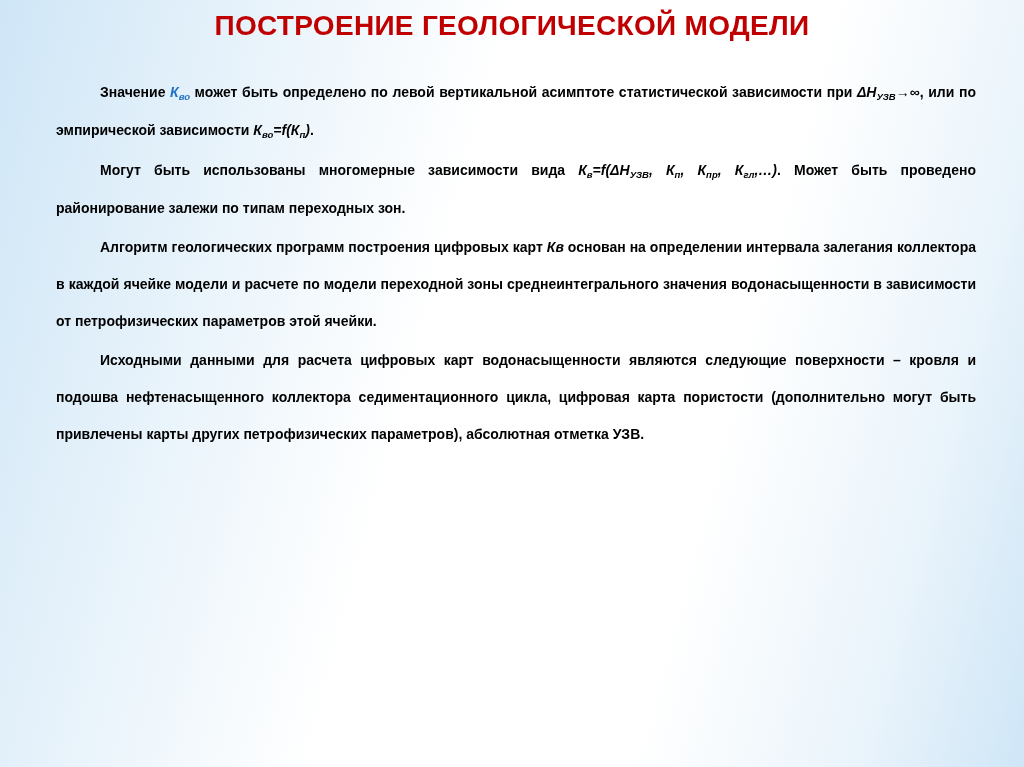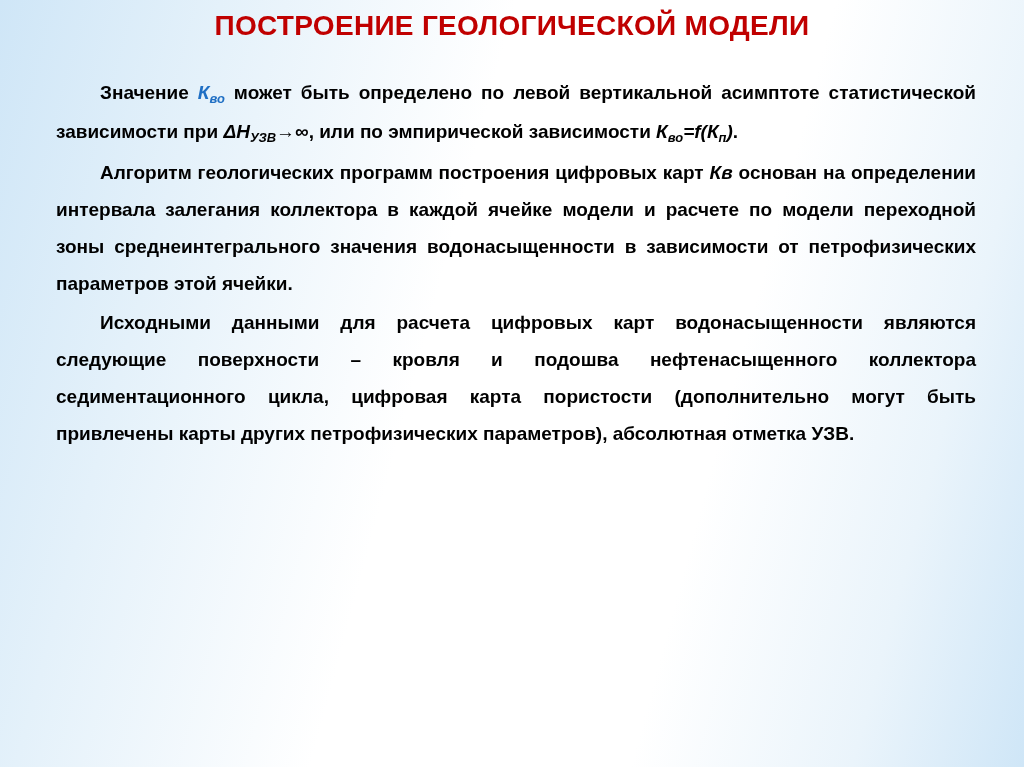--- a/index.html
+++ b/index.html
@@ -34,21 +34,21 @@
   }
   .body-area {
     position: absolute;
     top: 74px;
     left: 56px;
     width: 920px;
     height: 660px;
   }
   p.para {
     margin: 0 0 2px 0;
-    font-size: 19px;
+    font-size: 14px;
     line-height: 37px;
     color: #000000;
     text-align: justify;
     text-justify: inter-word;
     font-weight: bold;
     text-indent: 44px;
   }
   .i {
     font-style: italic;
   }
@@ -69,20 +69,23 @@
 <div class="slide">
 
   <div class="slide-title">ПОСТРОЕНИЕ ГЕОЛОГИЧЕСКОЙ МОДЕЛИ</div>
 
   <div class="body-area">
 
     <p class="para">
       <span>Значение&nbsp;</span><span class="i blue nowrap">К<sub>во</sub></span><span>&nbsp;может быть определено по левой вертикальной асимптоте статистической зависимости при&nbsp;</span><span class="i nowrap">ΔН<sub>УЗВ</sub>→∞</span><span>, или по эмпирической зависимости&nbsp;</span><span class="i nowrap">К<sub>во</sub>=f(К<sub>п</sub>)</span><span>.</span>
     </p>
 
+    <p class="para">
+      <span>Могут быть использованы многомерные зависимости вида&nbsp;</span><span class="i nowrap">К<sub>в</sub>=f(ΔН<sub>УЗВ</sub>, К<sub>п</sub>, К<sub>пр</sub>, К<sub>гл</sub>,…)</span><span>. Может быть проведено районирование залежи по типам переходных зон.</span>
+    </p>
 
     <p class="para">
       <span>Алгоритм геологических программ построения цифровых карт&nbsp;</span><span class="i">Кв</span><span>&nbsp;основан на определении интервала залегания коллектора в каждой ячейке модели и расчете по модели переходной зоны среднеинтегрального значения водонасыщенности в зависимости от петрофизических параметров этой ячейки.</span>
     </p>
 
     <p class="para">Исходными данными для расчета цифровых карт водонасыщенности являются следующие поверхности – кровля и подошва нефтенасыщенного коллектора седиментационного цикла, цифровая карта пористости (дополнительно могут быть привлечены карты других петрофизических параметров), абсолютная отметка УЗВ.</p>
 
   </div>
 </div>
 

